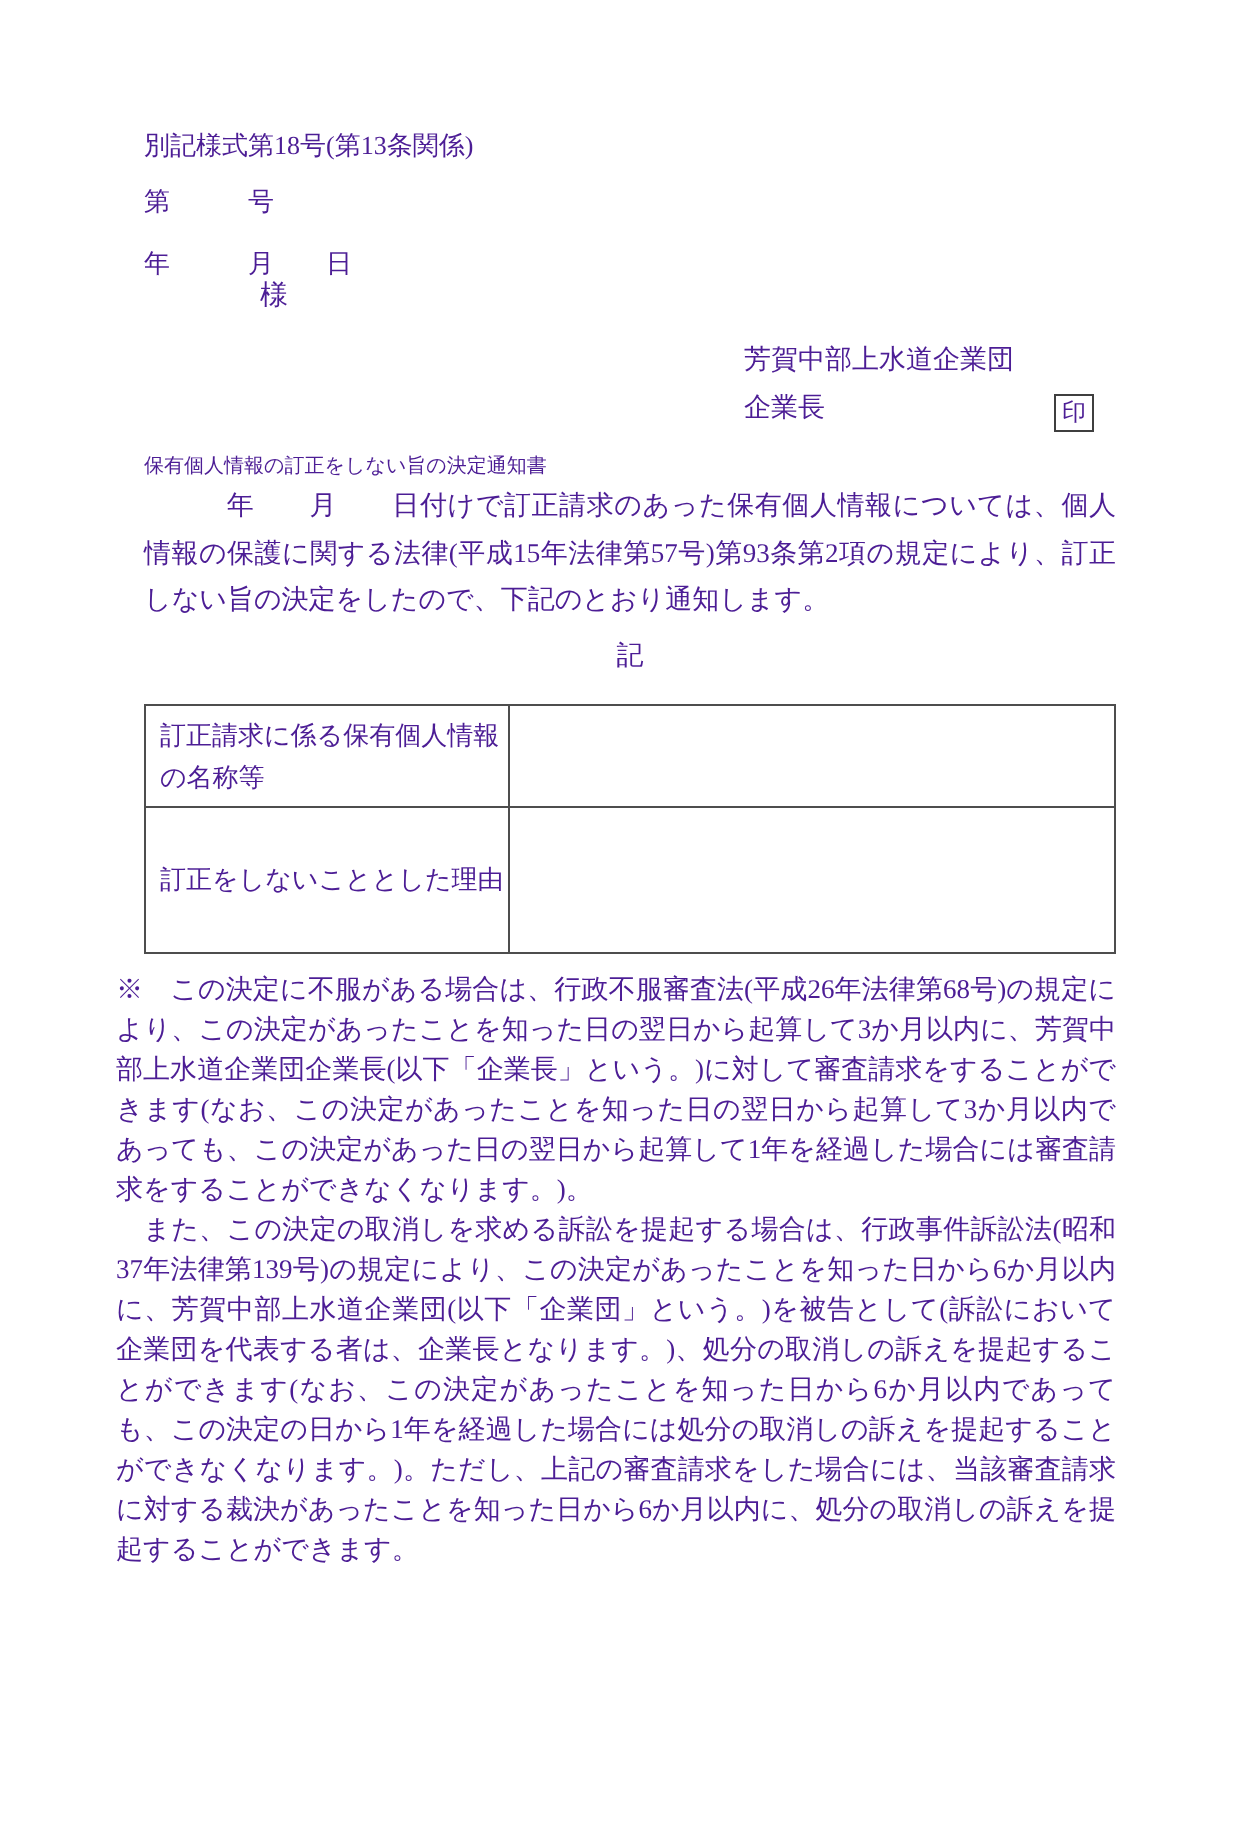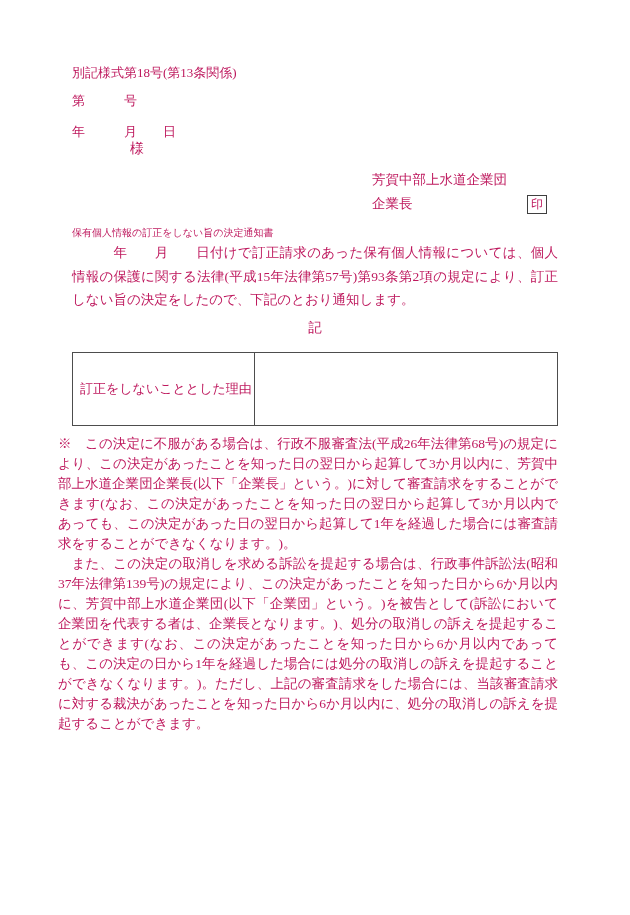--- a/index.html
+++ b/index.html
@@ -9,21 +9,21 @@
   }
   .page {
     position: relative;
     width: 630px;
     height: 915px;
     box-sizing: border-box;
     padding: 0 72px;
     background: #ffffff;
     overflow: hidden;
     font-family: "Liberation Serif", "DejaVu Serif", serif;
-    color: #be185d;
+    color: #4c1d95;
   }
   .form-number {
     padding-top: 64px;
     font-size: 13px;
     line-height: 17px;
   }
   .right-line {
     font-size: 13px;
     line-height: 17px;
   }
@@ -36,21 +36,21 @@
     line-height: 18px;
   }
   .sender {
     margin-top: 10px;
     margin-left: 300px;
     font-size: 13.5px;
     line-height: 24px;
   }
   .sender-line2 {
     display: flex;
-    align-items: center;
+    align-items: flex-end;
     justify-content: space-between;
   }
   .seal-box {
     display: inline-block;
     box-sizing: border-box;
     width: 20px;
     height: 19px;
     line-height: 17px;
     border: 1px solid #3f3f3f;
     font-size: 12px;
@@ -132,20 +132,24 @@
   </div>
 
   <div class="doc-title">保有個人情報の訂正をしない旨の決定通知書</div>
 
   <p class="body-par">　　　年　　月　　日付けで訂正請求のあった保有個人情報については、個人情報の保護に関する法律(平成15年法律第57号)第93条第2項の規定により、訂正しない旨の決定をしたので、下記のとおり通知します。</p>
 
   <div class="ki">記</div>
 
   <table class="info-table">
     <tbody>
+      <tr class="row1">
+        <td class="label">訂正請求に係る保有個人情報の名称等</td>
+        <td class="value"></td>
+      </tr>
       <tr class="row2">
         <td class="label">訂正をしないこととした理由</td>
         <td class="value"></td>
       </tr>
     </tbody>
   </table>
 
   <div class="note">
     <p>※　この決定に不服がある場合は、行政不服審査法(平成26年法律第68号)の規定により、この決定があったことを知った日の翌日から起算して3か月以内に、芳賀中部上水道企業団企業長(以下「企業長」という。)に対して審査請求をすることができます(なお、この決定があったことを知った日の翌日から起算して3か月以内であっても、この決定があった日の翌日から起算して1年を経過した場合には審査請求をすることができなくなります。)。</p>
     <p>　また、この決定の取消しを求める訴訟を提起する場合は、行政事件訴訟法(昭和37年法律第139号)の規定により、この決定があったことを知った日から6か月以内に、芳賀中部上水道企業団(以下「企業団」という。)を被告として(訴訟において企業団を代表する者は、企業長となります。)、処分の取消しの訴えを提起することができます(なお、この決定があったことを知った日から6か月以内であっても、この決定の日から1年を経過した場合には処分の取消しの訴えを提起することができなくなります。)。ただし、上記の審査請求をした場合には、当該審査請求に対する裁決があったことを知った日から6か月以内に、処分の取消しの訴えを提起することができます。</p>

